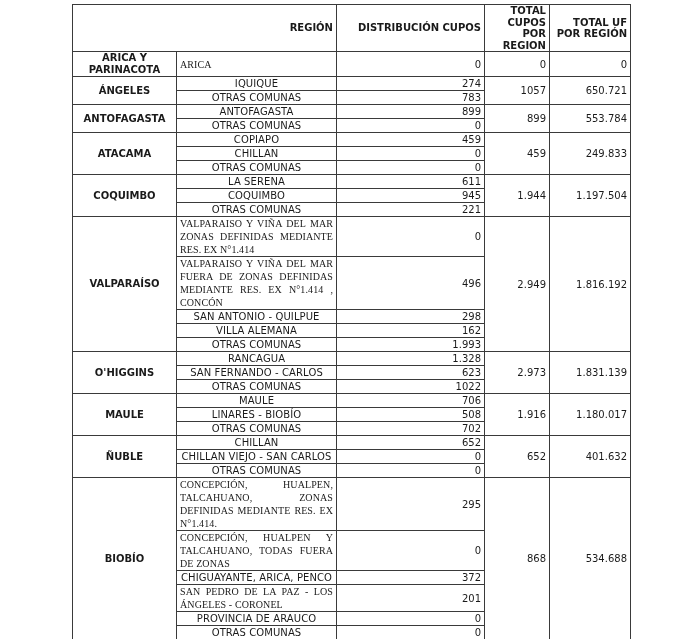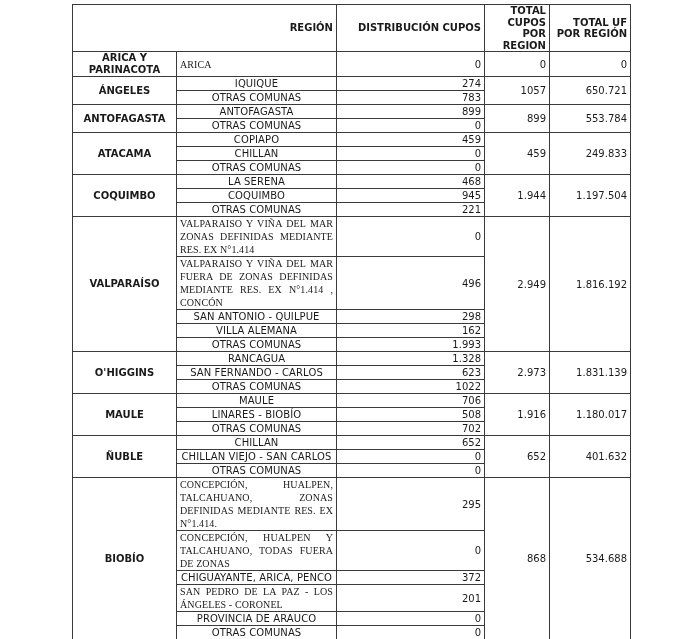--- a/index.html
+++ b/index.html
@@ -85,21 +85,21 @@
         <td class="c-comuna">CHILLAN</td>
         <td class="c-num">0</td>
       </tr>
       <tr class="r-1">
         <td class="c-comuna">OTRAS COMUNAS</td>
         <td class="c-num">0</td>
       </tr>
       <tr class="r-1">
         <td class="c-region" rowspan="3">COQUIMBO</td>
         <td class="c-comuna">LA SERENA</td>
-        <td class="c-num">468</td>
+        <td class="c-num">611</td>
         <td class="c-num" rowspan="3">1.944</td>
         <td class="c-num" rowspan="3">1.197.504</td>
       </tr>
       <tr class="r-1">
         <td class="c-comuna">COQUIMBO</td>
         <td class="c-num">945</td>
       </tr>
       <tr class="r-1">
         <td class="c-comuna">OTRAS COMUNAS</td>
         <td class="c-num">221</td>

